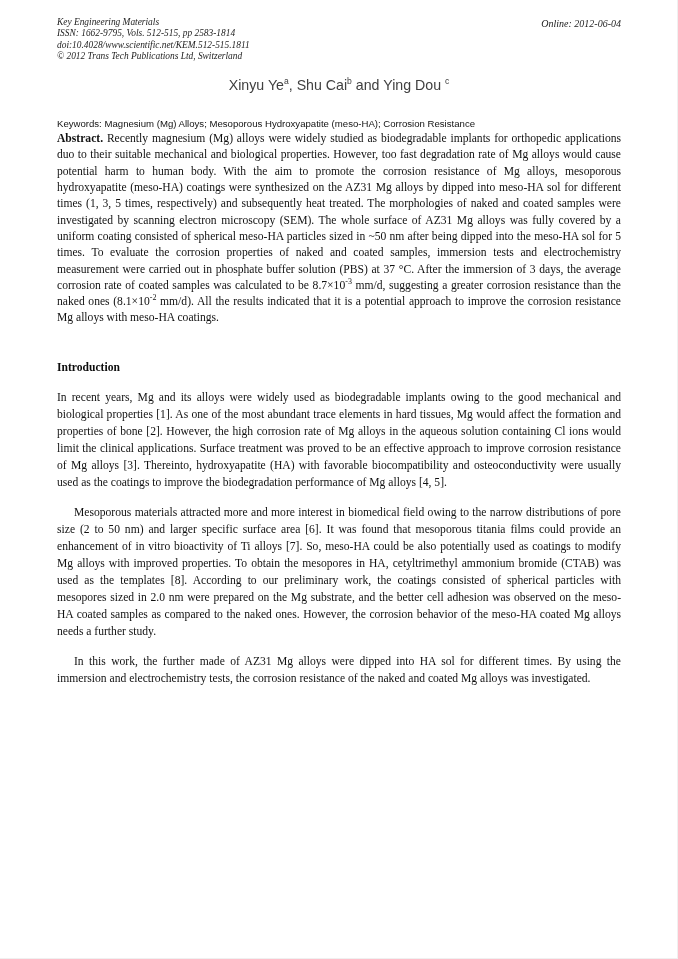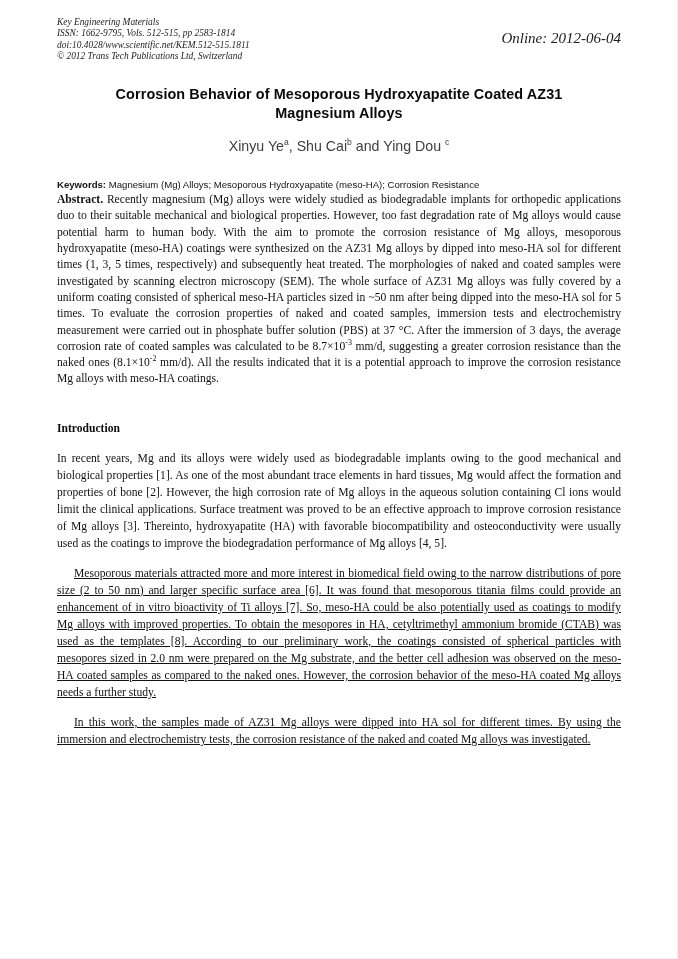--- a/index.html
+++ b/index.html
@@ -38,23 +38,23 @@
     position: relative;
     font-family: "Liberation Serif", "DejaVu Serif", serif;
     font-style: italic;
     font-size: 9.4px;
     line-height: 11.3px;
     color: #1c1c1c;
   }
   .jheader .online {
     position: absolute;
     right: 0;
-    top: 16px;
+    top: 1px;
     font-style: italic;
-    font-size: 15px;
+    font-size: 10px;
     white-space: nowrap;
   }
   .jheader .jline {
     display: block;
     white-space: nowrap;
   }
 
   
   .title {
     margin-top: 23px;
@@ -109,21 +109,21 @@
 
   
   .keywords {
     margin-top: 23px;
     font-family: "Liberation Sans", "DejaVu Sans", sans-serif;
     font-size: 9.6px;
     line-height: 14px;
     color: #131313;
   }
   .keywords .lbl {
-    font-weight: bold;
+    font-weight: normal;
   }
 
   
   .abstract {
     text-align: justify;
     font-size: 11.6px;
     line-height: 16.3px;
     color: #111111;
     text-justify: inter-word;
   }
@@ -145,52 +145,50 @@
   }
   .para {
     margin-top: 13px;
     text-align: justify;
     font-size: 11.6px;
     line-height: 17px;
     color: #111111;
   }
   .para.indent {
     text-indent: 17px;
-    text-decoration: underline;
   }
 </style>
 </head>
 <body>
 
 <div class="page">
   <div class="content">
 
     <div class="jheader">
       <span class="online">Online: 2012-06-04</span>
       <span class="jline">Key Engineering Materials</span>
       <span class="jline">ISSN: 1662-9795, Vols. 512-515, pp 2583-1814</span>
       <span class="jline">doi:10.4028/www.scientific.net/KEM.512-515.1811</span>
       <span class="jline">© 2012 Trans Tech Publications Ltd, Switzerland</span>
     </div>
 
-    <h1 class="title">Corrosion Behavior of Mesoporous Hydroxyapatite Coated AZ31 Magnesium Alloys</h1>
 
     <div class="authors">
       <span>Xinyu Ye</span><sup>a</sup><span>, </span><span>Shu Cai</span><sup>b</sup><span> and </span><span>Ying Dou </span><sup>c</sup>
     </div>
 
 
 
     <div class="keywords">
       <span class="lbl">Keywords:</span><span> Magnesium (Mg) Alloys; Mesoporous Hydroxyapatite (meso-HA); Corrosion Resistance</span>
     </div>
 
     <div class="abstract">
       <span class="lbl">Abstract.</span><span> Recently magnesium (Mg) alloys were widely studied as biodegradable implants for orthopedic applications duo to their suitable mechanical and biological properties. However, too fast degradation rate of Mg alloys would cause potential harm to human body. With the aim to promote the corrosion resistance of Mg alloys, mesoporous hydroxyapatite (meso-HA) coatings were synthesized on the AZ31 Mg alloys by dipped into meso-HA sol for different times (1, 3, 5 times, respectively) and subsequently heat treated. The morphologies of naked and coated samples were investigated by scanning electron microscopy (SEM). The whole surface of AZ31 Mg alloys was fully covered by a uniform coating consisted of spherical meso-HA particles sized in ~50 nm after being dipped into the meso-HA sol for 5 times. To evaluate the corrosion properties of naked and coated samples, immersion tests and electrochemistry measurement were carried out in phosphate buffer solution (PBS) at 37 °C. After the immersion of 3 days, the average corrosion rate of coated samples was calculated to be 8.7×10</span><sup class="sci">-3</sup><span> mm/d, suggesting a greater corrosion resistance than the naked ones (8.1×10</span><sup class="sci">-2</sup><span> mm/d). All the results indicated that it is a potential approach to improve the corrosion resistance Mg alloys with meso-HA coatings.</span>
     </div>
 
     <div class="sec-head">Introduction</div>
     <p class="para">In recent years, Mg and its alloys were widely used as biodegradable implants owing to the good mechanical and biological properties [1]. As one of the most abundant trace elements in hard tissues, Mg would affect the formation and properties of bone [2]. However, the high corrosion rate of Mg alloys in the aqueous solution containing Cl ions would limit the clinical applications. Surface treatment was proved to be an effective approach to improve corrosion resistance of Mg alloys [3]. Thereinto, hydroxyapatite (HA) with favorable biocompatibility and osteoconductivity were usually used as the coatings to improve the biodegradation performance of Mg alloys [4, 5].</p>
     <p class="para indent">Mesoporous materials attracted more and more interest in biomedical field owing to the narrow distributions of pore size (2 to 50 nm) and larger specific surface area [6]. It was found that mesoporous titania films could provide an enhancement of in vitro bioactivity of Ti alloys [7]. So, meso-HA could be also potentially used as coatings to modify Mg alloys with improved properties. To obtain the mesopores in HA, cetyltrimethyl ammonium bromide (CTAB) was used as the templates [8]. According to our preliminary work, the coatings consisted of spherical particles with mesopores sized in 2.0 nm were prepared on the Mg substrate, and the better cell adhesion was observed on the meso-HA coated samples as compared to the naked ones. However, the corrosion behavior of the meso-HA coated Mg alloys needs a further study.</p>
-    <p class="para indent">In this work, the samples made of AZ31 Mg alloys were dipped into HA sol for different times. By using the immersion and electrochemistry tests, the corrosion resistance of the naked and coated Mg alloys was investigated.</p>
+    <p class="para indent">In this work, the further made of AZ31 Mg alloys were dipped into HA sol for different times. By using the immersion and electrochemistry tests, the corrosion resistance of the naked and coated Mg alloys was investigated.</p>
 
   </div>
 </div>
 
 </body></html>

